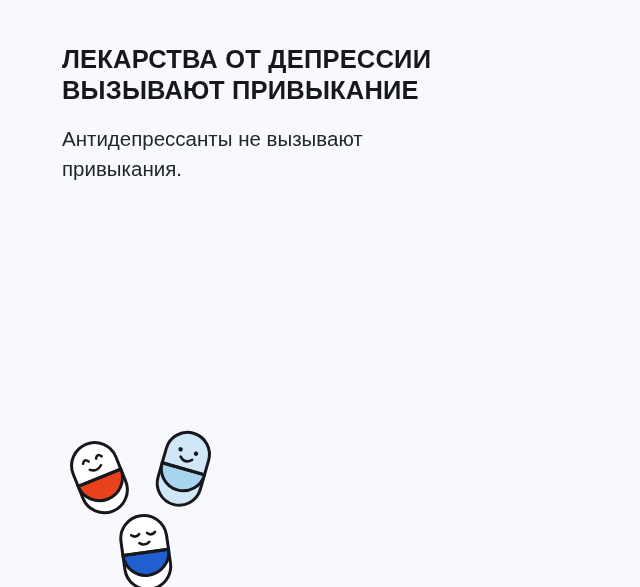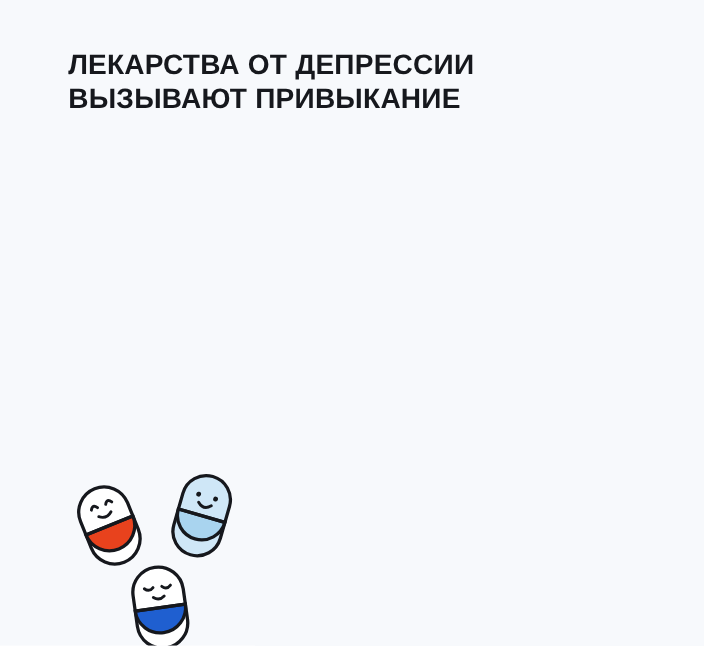--- a/index.html
+++ b/index.html
@@ -49,20 +49,22 @@
   }
 </style>
 </head>
 <body>
 
 <div class="card">
 
   <h1 class="headline">ЛЕКАРСТВА ОТ ДЕПРЕССИИ
 ВЫЗЫВАЮТ ПРИВЫКАНИЕ</h1>
 
+  <p class="para first">Антидепрессанты не вызывают
+привыкания.</p>
 
 
   <div class="pills">
     <svg width="240" height="160" viewBox="0 0 240 160" xmlns="http://www.w3.org/2000/svg">
 
       <g transform="translate(8,4) rotate(-22 40 40)">
         <rect x="14" y="10" width="46" height="72" rx="23" ry="23" fill="#ffffff" stroke="#16181d" stroke-width="3"></rect>
         <path d="M14 46 a23 23 0 0 0 23 23 h0 a23 23 0 0 0 23 -23 z" fill="#e8421d" stroke="#16181d" stroke-width="3"></path>
         <line x1="14" y1="46" x2="60" y2="46" stroke="#16181d" stroke-width="3"></line>
         <path d="M27 27 q3 -5 6 0" stroke="#16181d" stroke-width="2.6" fill="none" stroke-linecap="round"></path>

